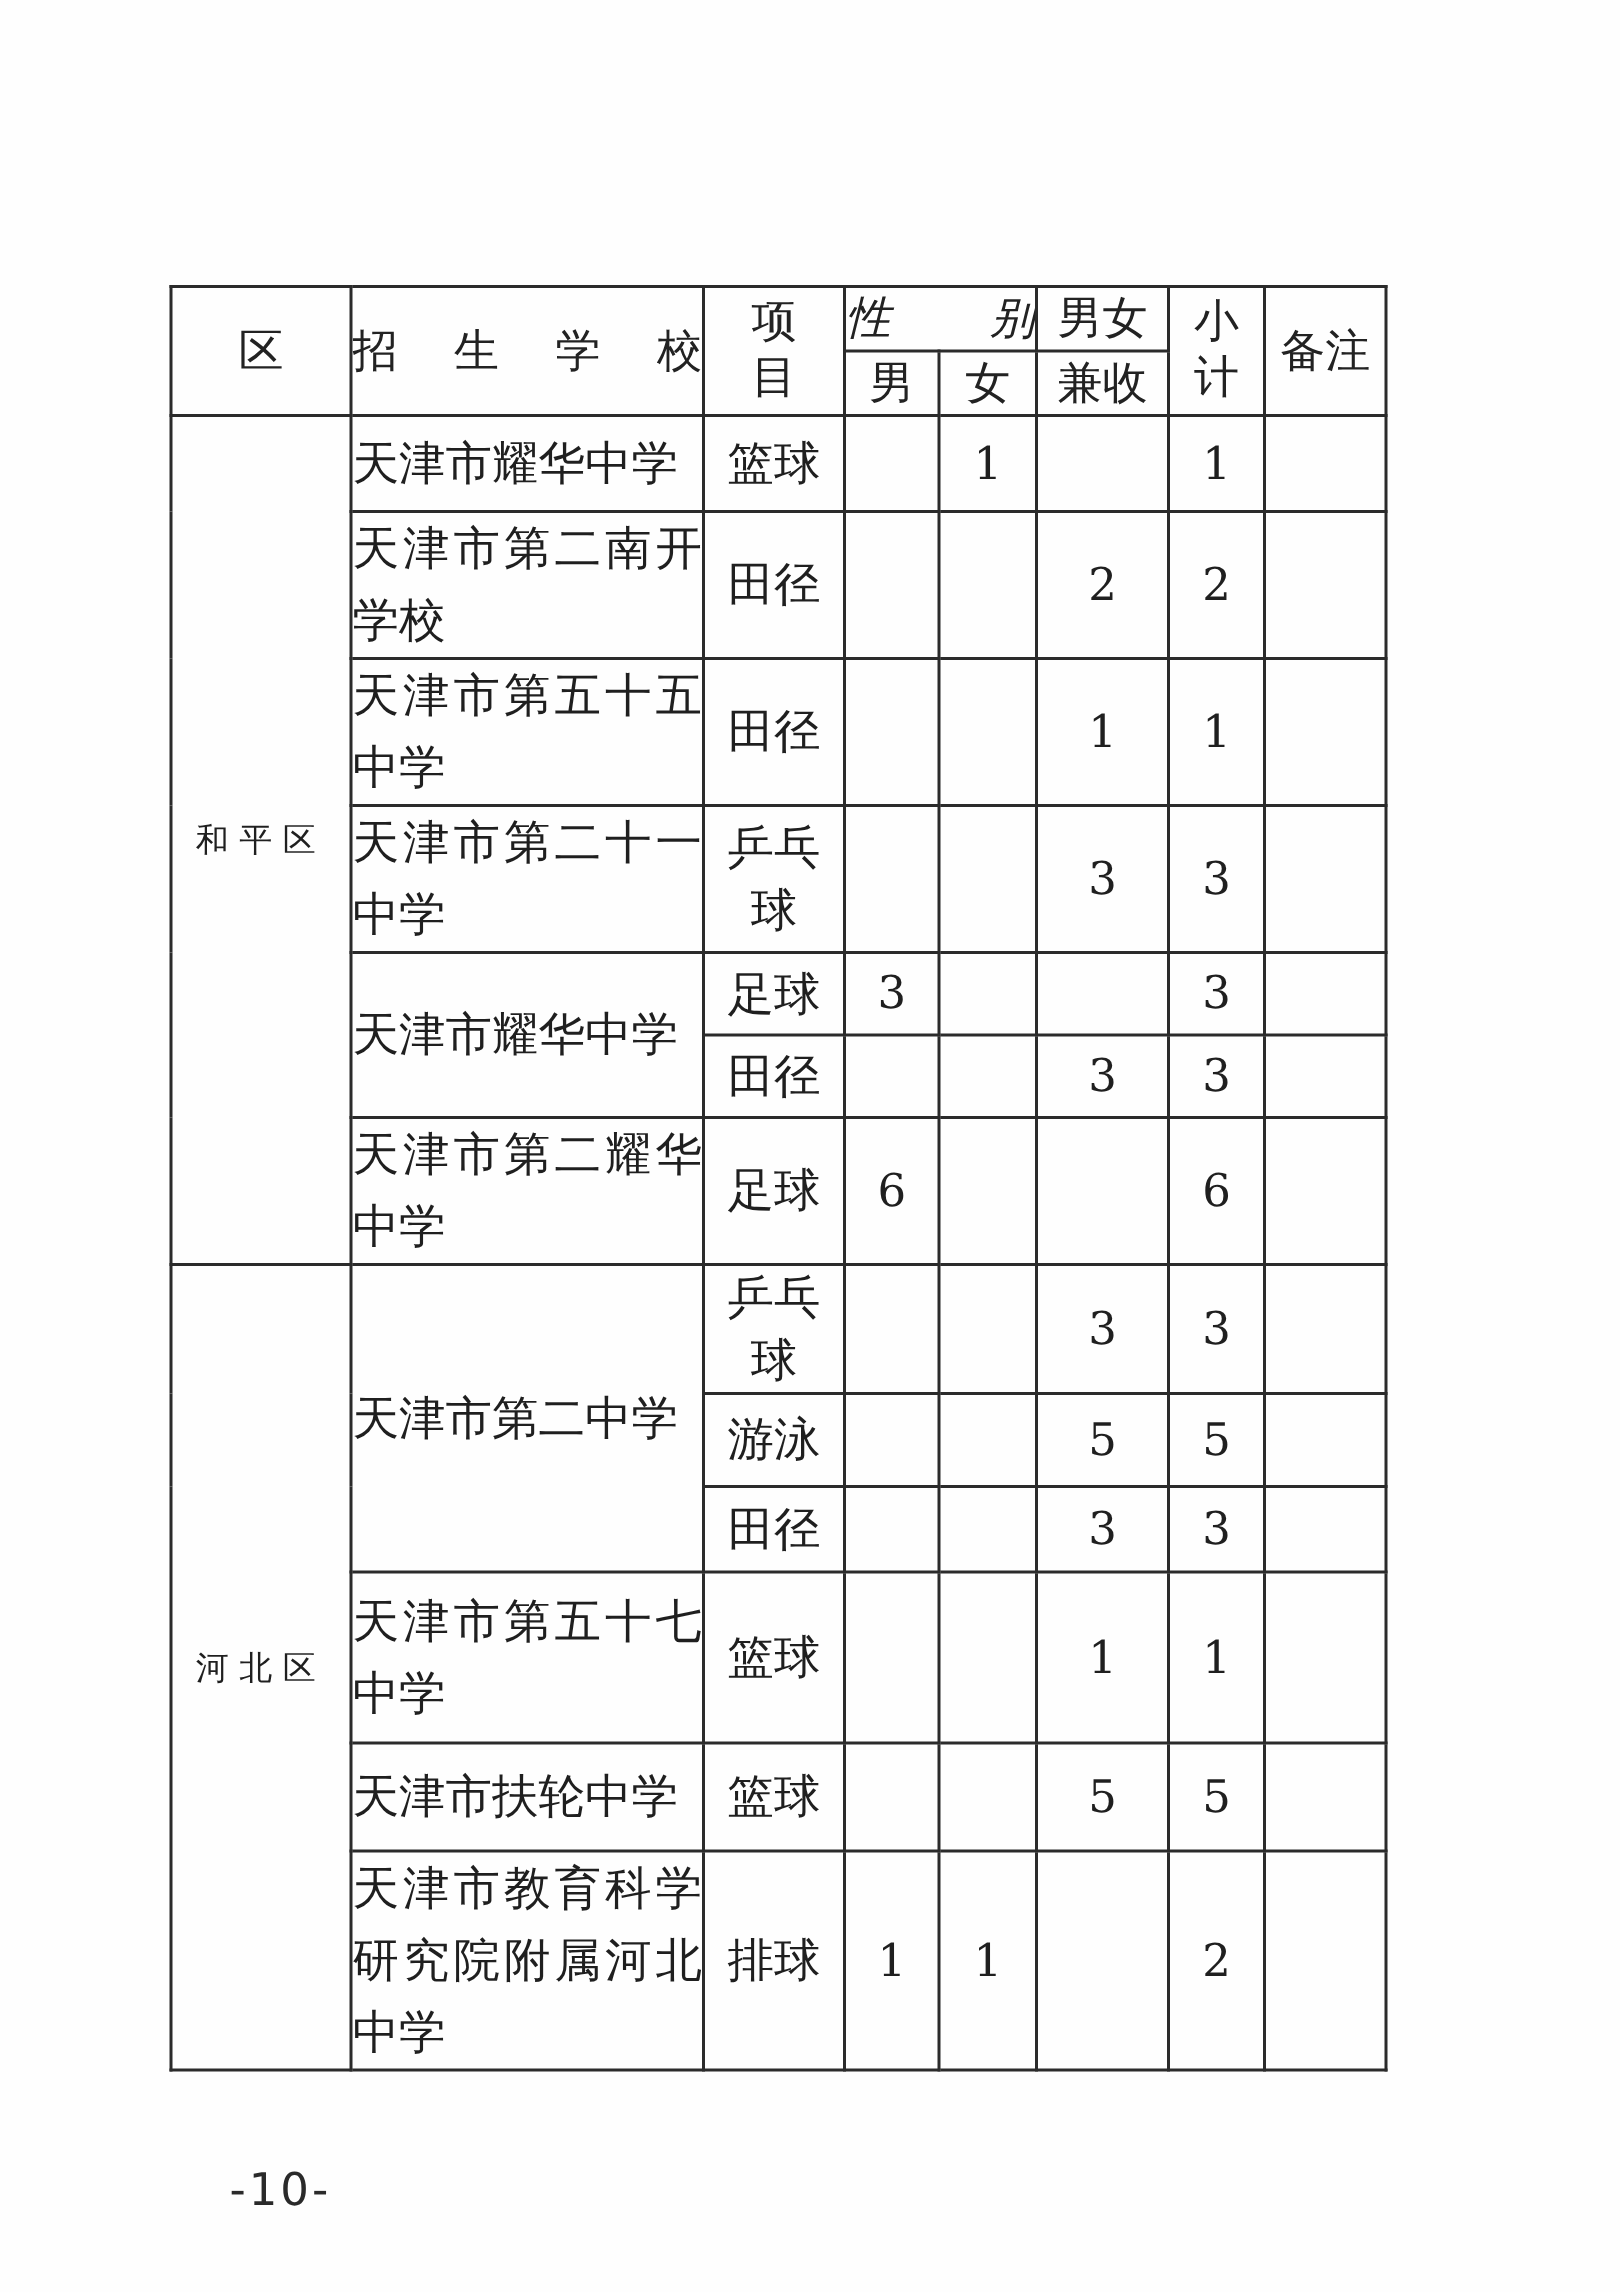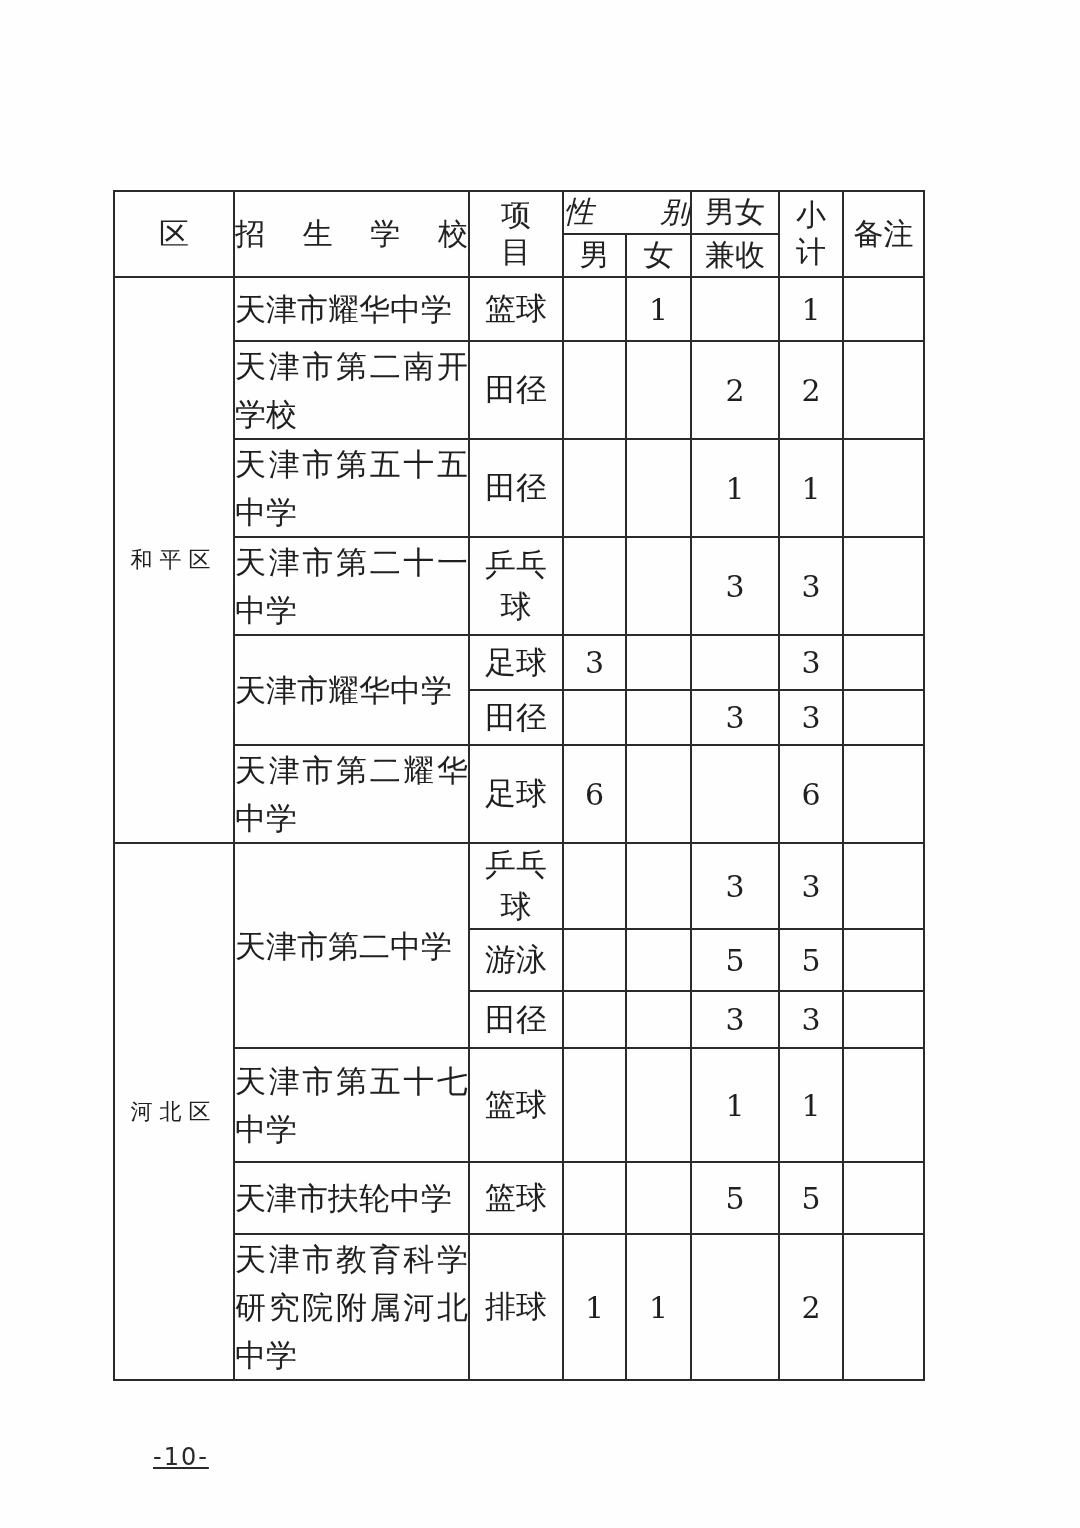--- a/index.html
+++ b/index.html
@@ -79,24 +79,23 @@
   }
   td.remark {
     font-size: 28px;
     text-align: center;
   }
   .pageno {
     position: absolute;
     left: 153px;
     top: 1443px;
     font-family: "DejaVu Sans", "Liberation Sans", sans-serif;
-    font-size: 24px;
+    font-size: 30px;
     letter-spacing: 2px;
     color: #2a2a2a;
-    text-decoration: underline;
   }
 </style>
 </head>
 <body>
 
 <div class="page">
 
   <table class="enroll">
     <colgroup>
       <col style="width:120px">

